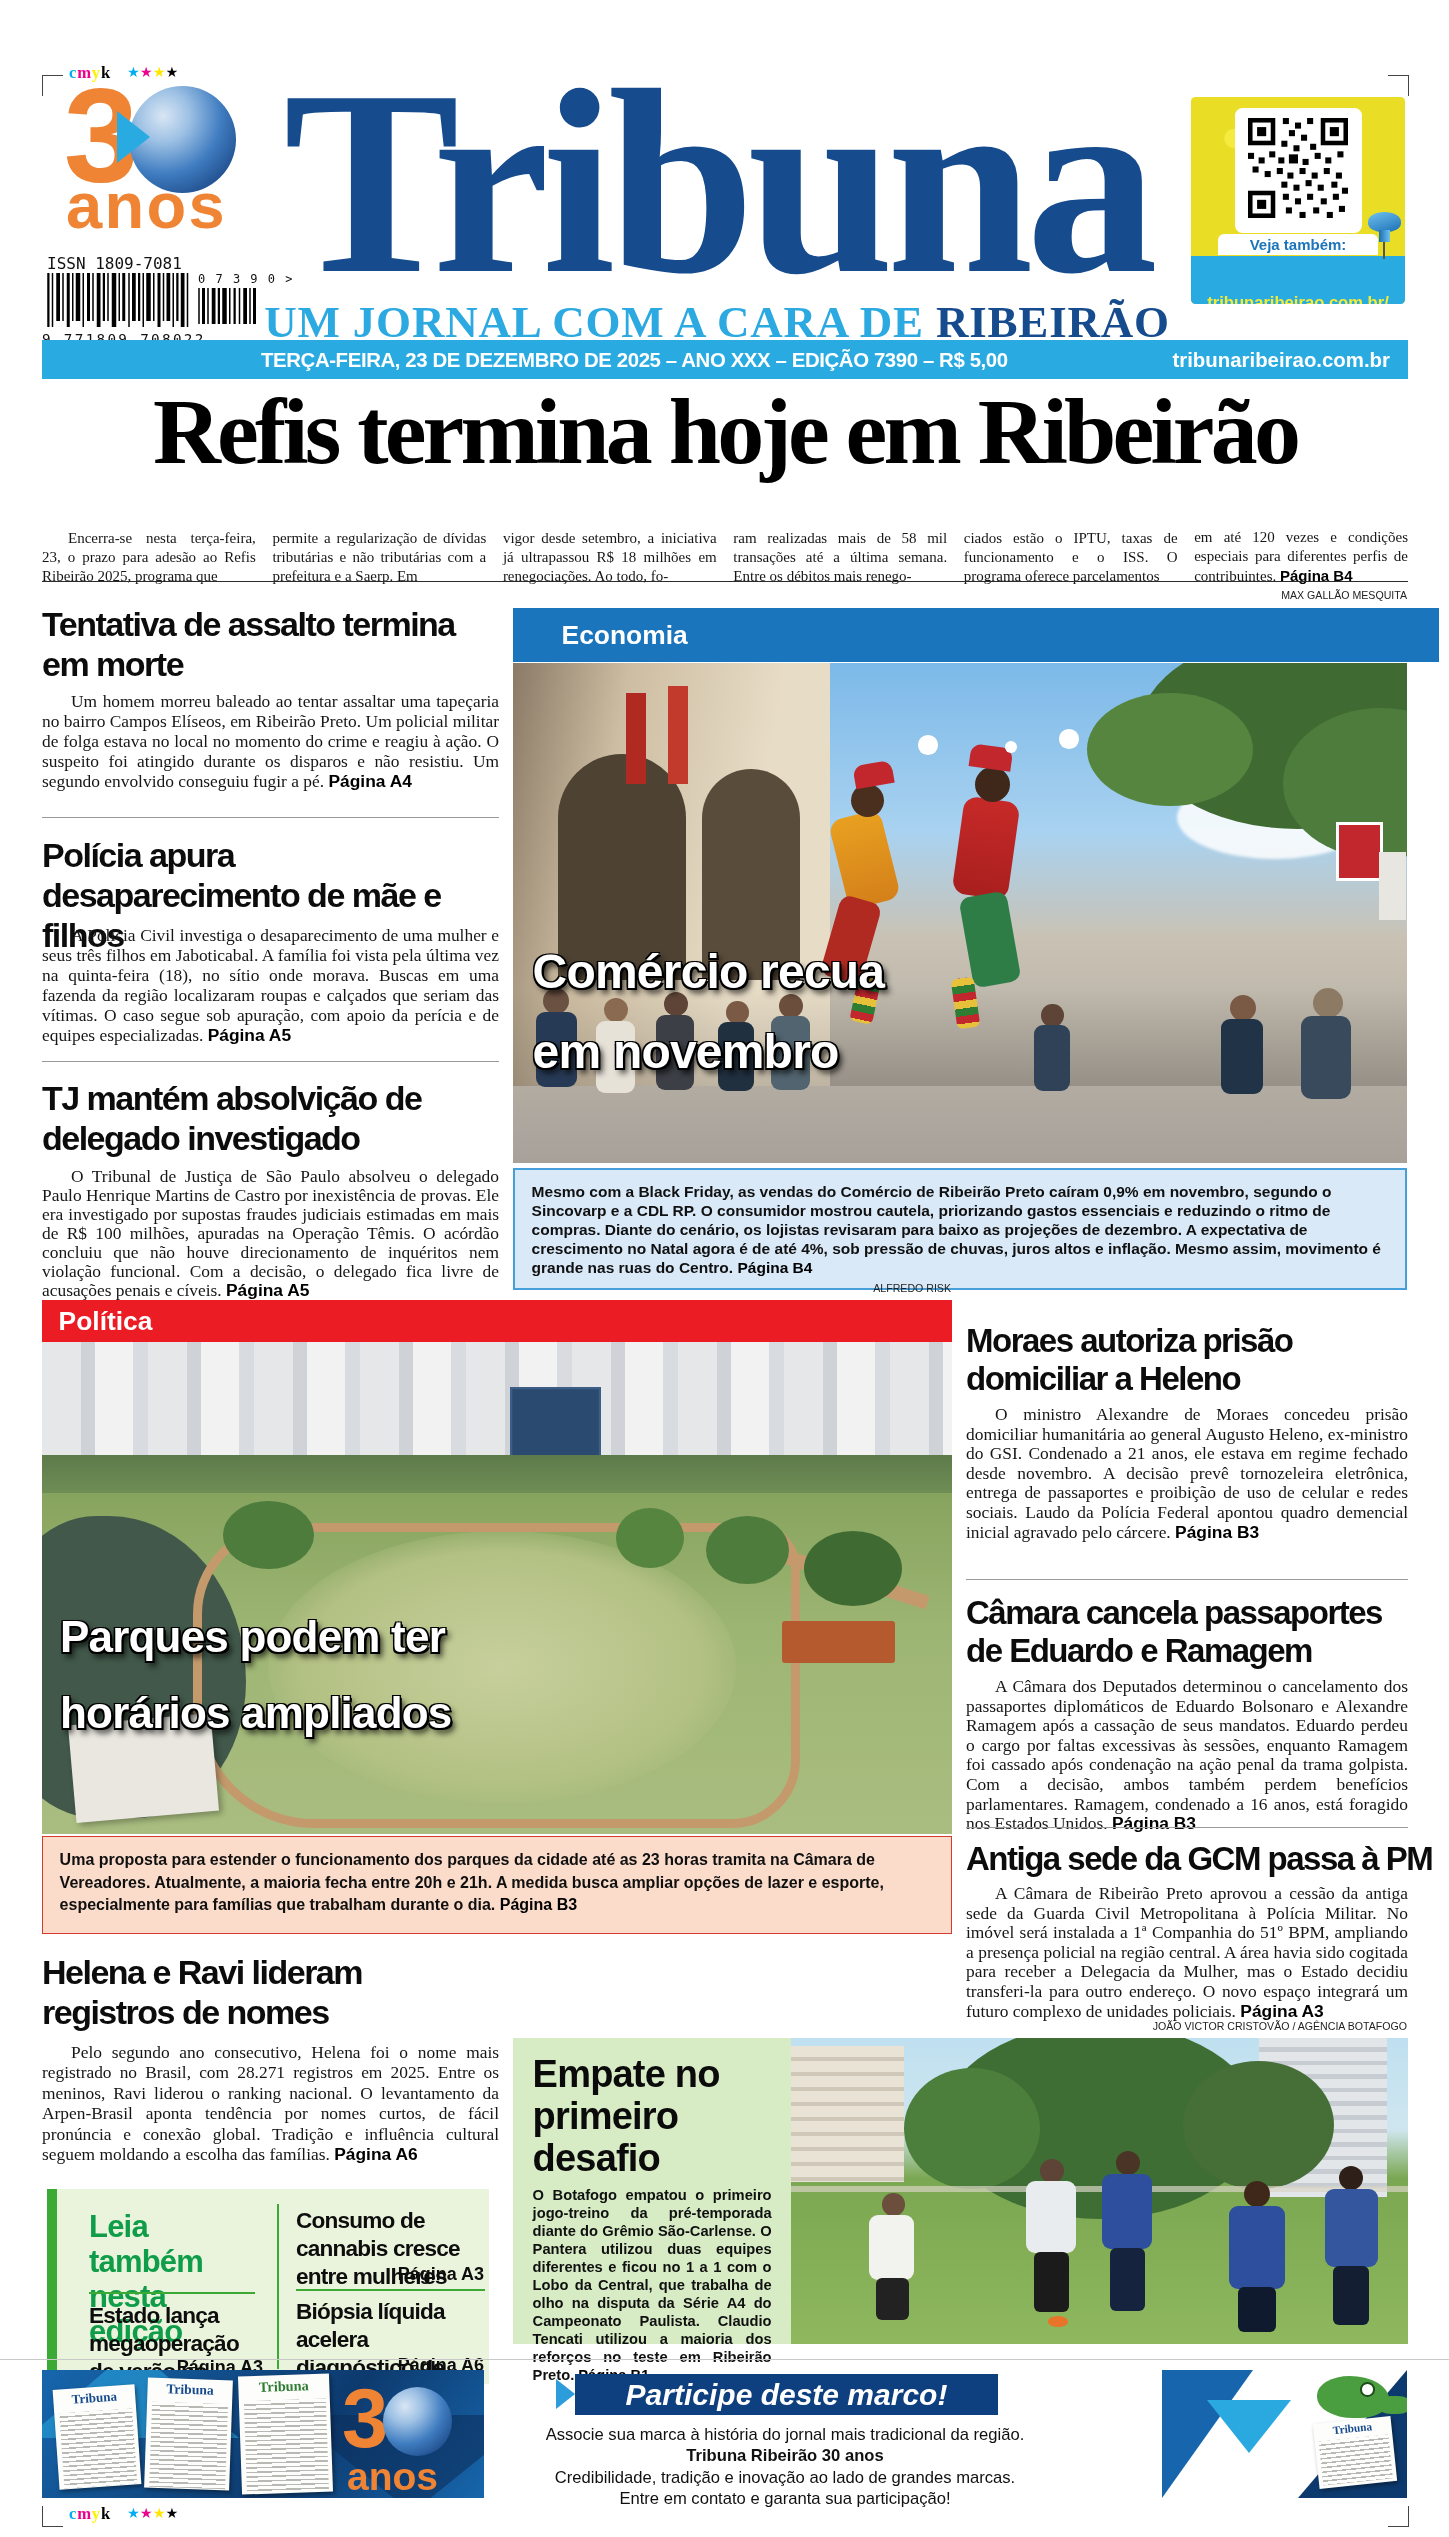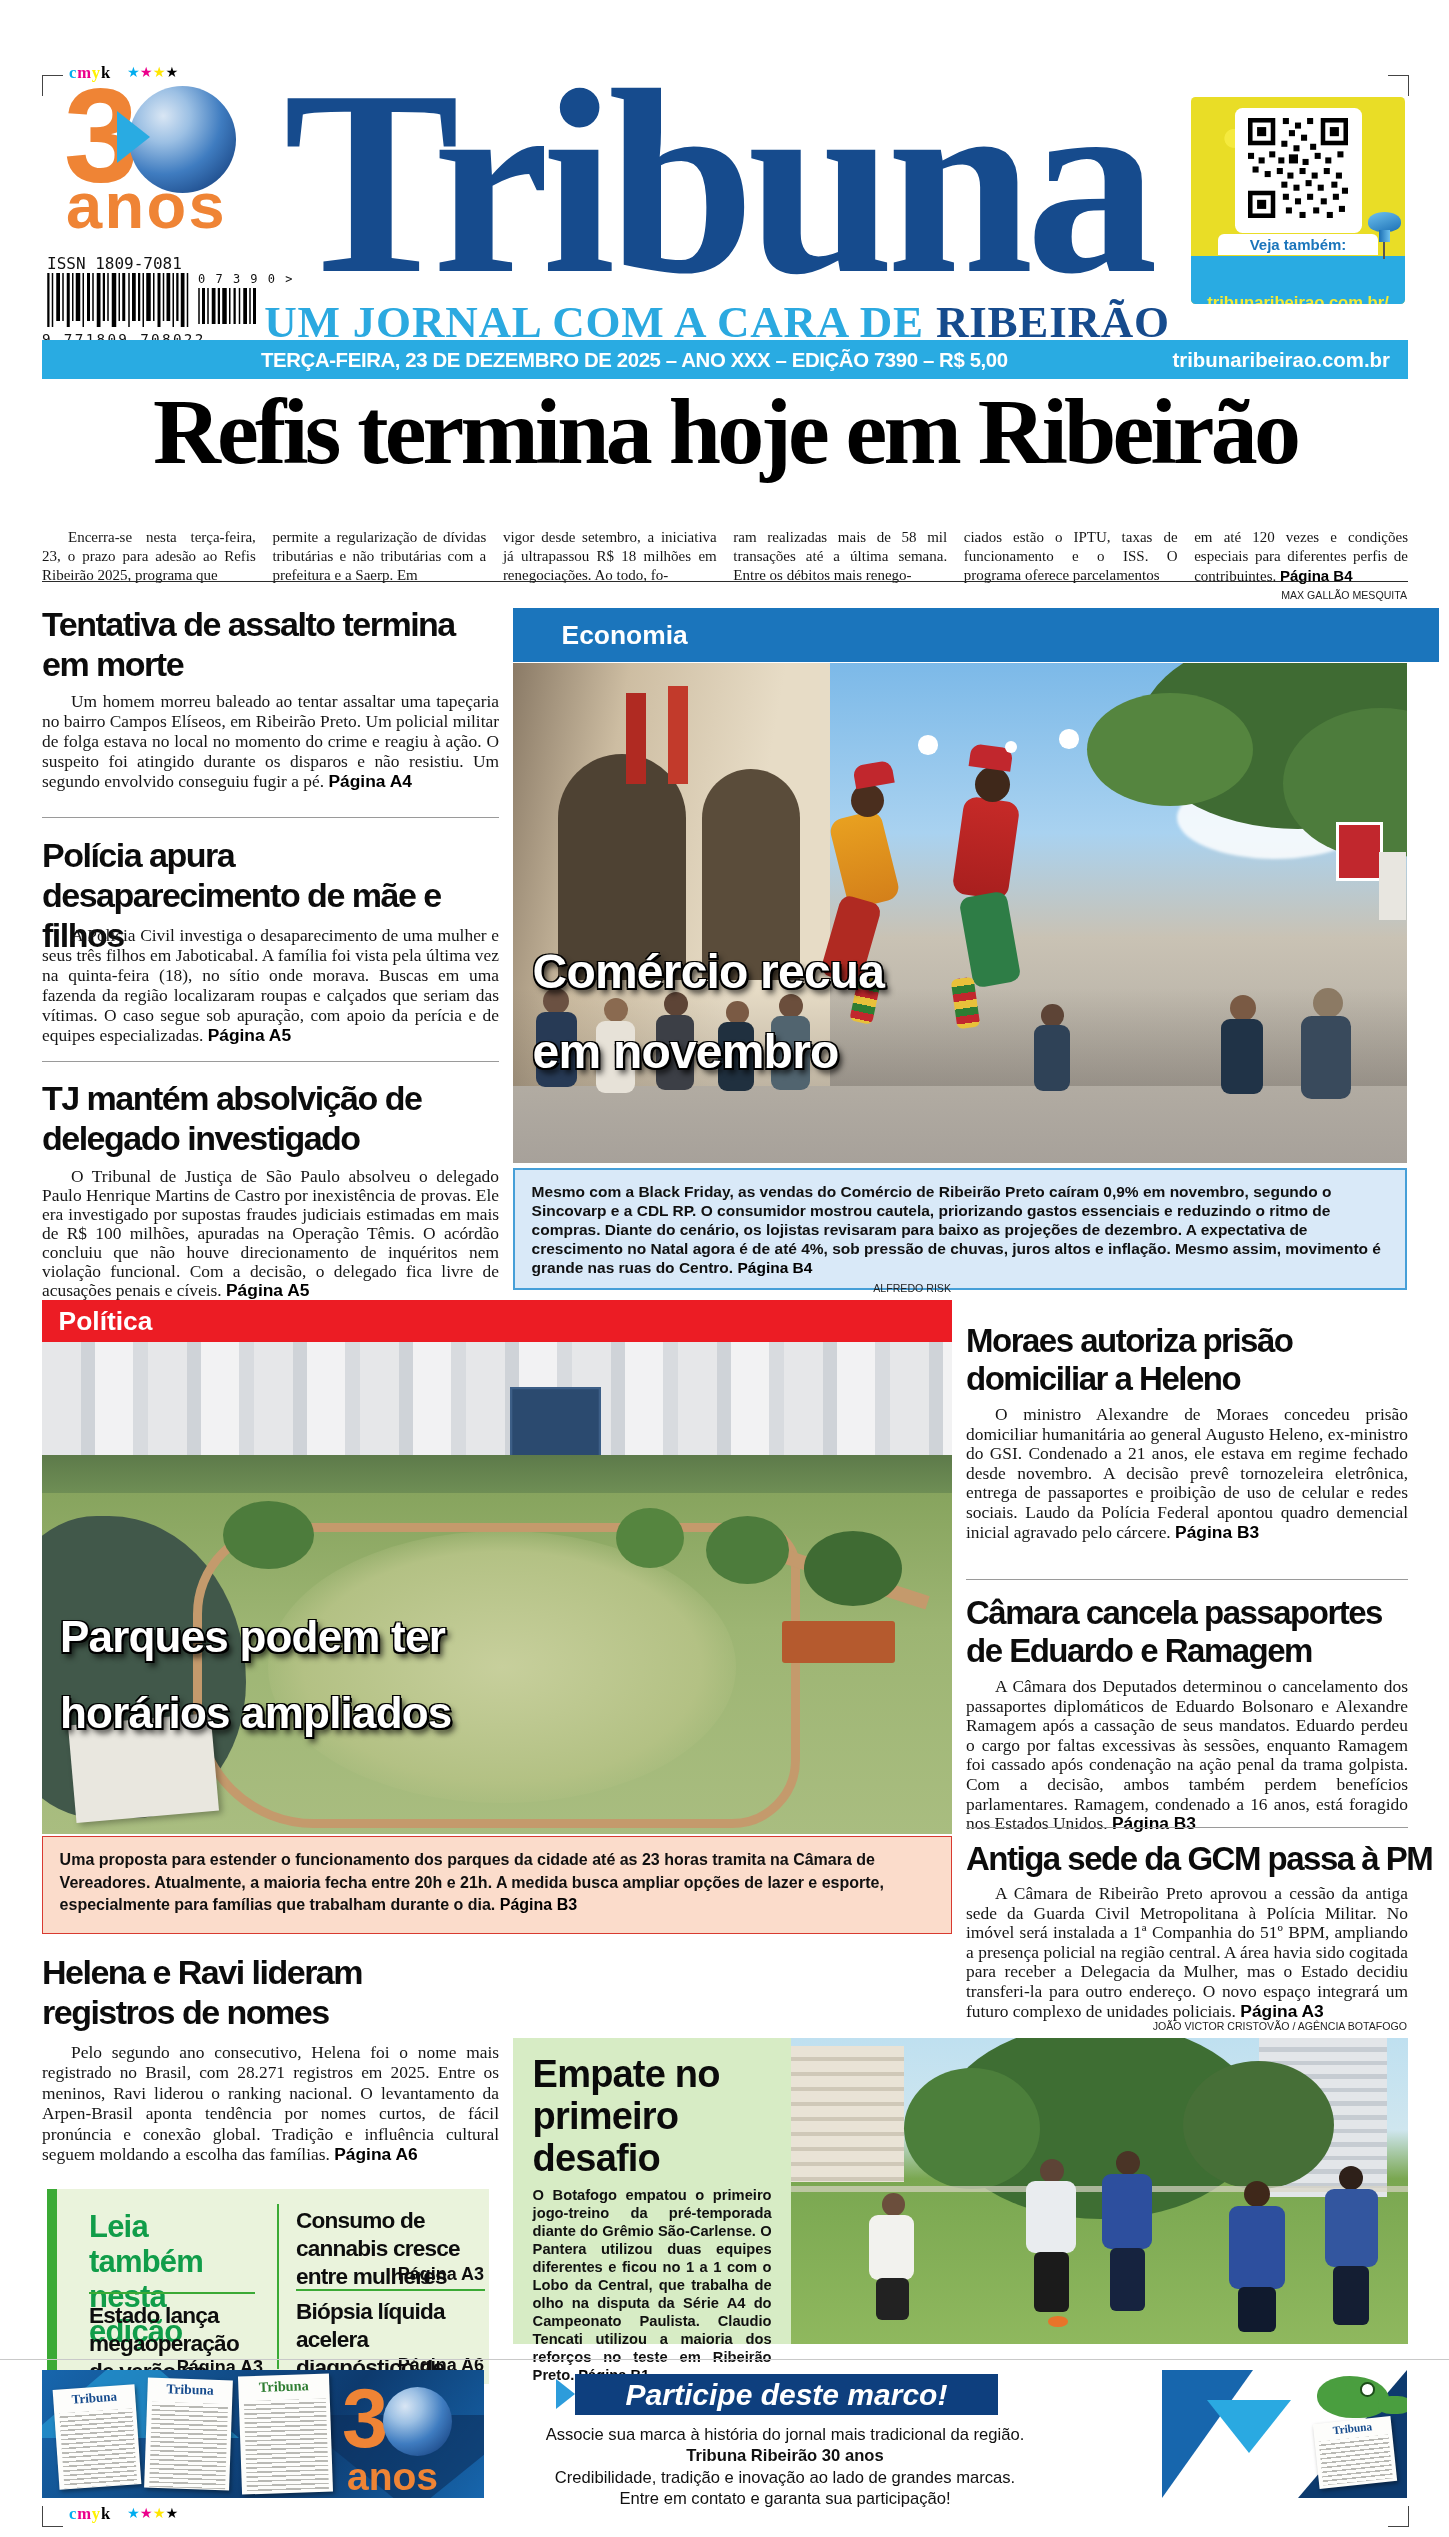--- a/index.html
+++ b/index.html
@@ -248,21 +248,21 @@
     <div class="pin-neck" style="left:188px;top:133px;"></div>
     <div class="pin-tip" style="left:192px;top:145px;"></div>
   </div>
 
   <div class="abs datebar" style="left:42px;top:340px;width:1366px;height:39px;">
     <span class="abs dt" style="left:219px;top:9px;">TERÇA-FEIRA, 23 DE DEZEMBRO DE 2025 – ANO XXX – EDIÇÃO 7390 – R$ 5,00</span>
     <span class="abs st" style="right:18px;top:9px;">tribunaribeirao.com.br</span>
   </div>
 
   <div class="abs mainhead" style="left:42px;top:386px;width:1366px;text-align:center;">Refis termina hoje em Ribeirão</div>
-  <div class="abs leadrow" style="left:42px;top:528px;width:1366px;">
+  <div class="abs leadrow" style="left:42px;top:528px;width:1366px;align-items:center;">
     <div class="leadcol first">Encerra-se nesta terça-feira, 23, o prazo para adesão ao Refis Ribeirão 2025, programa que</div>
     <div class="leadcol">permite a regularização de dívidas tributárias e não tributárias com a prefeitura e a Saerp. Em</div>
     <div class="leadcol">vigor desde setembro, a iniciativa já ultrapassou R$ 18 milhões em renegociações. Ao todo, fo-</div>
     <div class="leadcol">ram realizadas mais de 58 mil transações até a última semana. Entre os débitos mais renego-</div>
     <div class="leadcol">ciados estão o IPTU, taxas de funcionamento e o ISS. O programa oferece parcelamentos</div>
     <div class="leadcol"><span>em até 120 vezes e condições especiais para diferentes perfis de contribuintes.</span> <span class="pg">Página B4</span></div>
   </div>
   <div class="abs rule" style="left:42px;top:581px;width:1366px;"></div>
 
   <div class="abs h-art h-left" style="left:42px;top:604px;width:457px;">Tentativa de assalto termina em morte</div>

